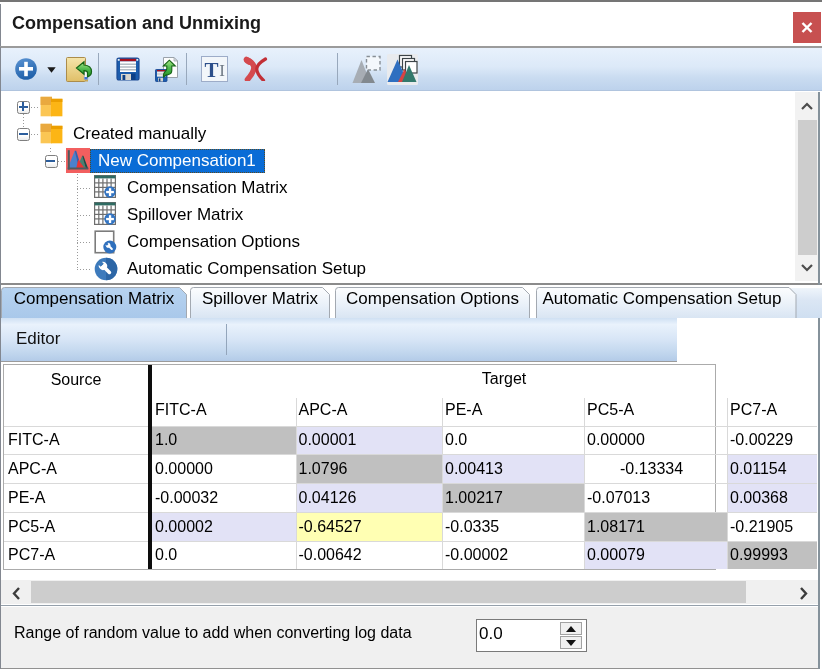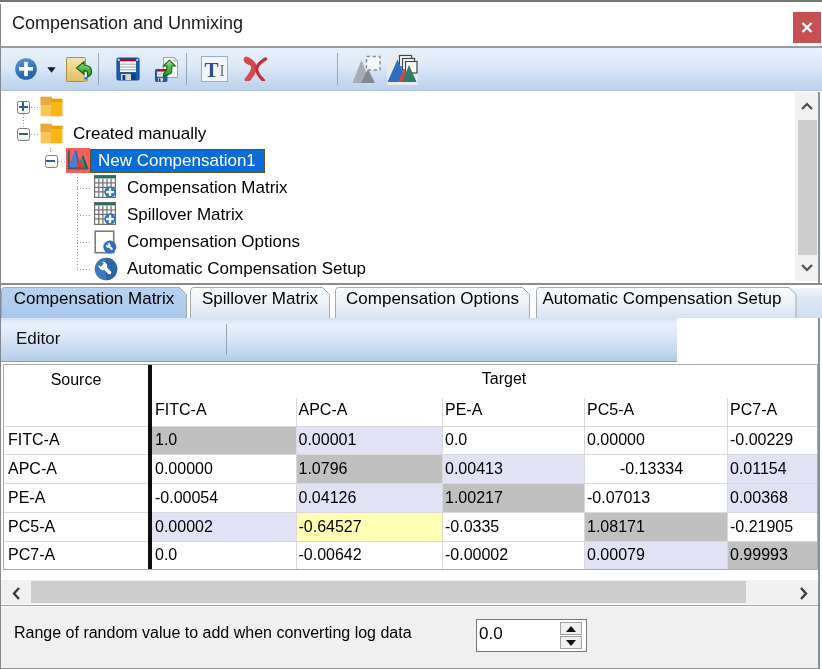--- a/index.html
+++ b/index.html
@@ -1,41 +1,41 @@
 <!DOCTYPE html>
 <html><head>
 <meta charset="utf-8">
 <style>
   html,body{margin:0;padding:0;}
   body{font-family:"Liberation Sans", sans-serif;}
   #win{position:relative;width:822px;height:669px;background:#fff;overflow:hidden;
        border-top:2px solid #757575;box-sizing:border-box;}
   .abs{position:absolute;}
-  #title{left:12px;top:11px;font-size:18px;color:#1a1a1a;}
+  #title{left:12px;top:11px;font-size:18px;color:#1a1a1a;font-weight:bold;}
   #closebtn{left:793px;top:10px;width:28px;height:31px;background:#c75050;}
   #titleline{left:0;top:44px;width:822px;height:2px;background:#9b9b9b;}
   #toolbar{left:1px;top:46px;width:821px;height:43px;
     background:linear-gradient(#e8f1fc 0%,#dce9f8 45%,#cadcf1 70%,#bdd2ec 100%);
     border-bottom:1px solid #b0c4de;box-sizing:border-box;}
   .tsep{position:absolute;top:5px;width:1px;height:32px;background:#98a8bc;}
   #tree{left:1px;top:90px;width:794px;height:191px;background:#fff;}
   #treeborder{left:0;top:281px;width:822px;height:2px;background:#8b8b8b;}
   .trow{position:absolute;font-size:17px;color:#000;height:24px;line-height:24px;white-space:pre;}
   #vsb{left:795px;top:90px;width:23px;height:189px;background:#f2f2f2;}
   #vsb .thumb{position:absolute;left:3px;top:28px;width:19px;height:135px;background:#cdcdcd;}
   .tabtext{position:absolute;top:287px;font-size:17px;color:#000;white-space:pre;}
   #editorbar{left:1px;top:316px;width:676px;height:44px;
     background:linear-gradient(#cfe0f3 0%,#e9f2fc 15%,#d7e5f6 50%,#c2d7ee 80%,#b3cbe8 100%);
     border-bottom:1px solid #9b9b9b;box-sizing:border-box;}
   #editorlbl{left:15px;top:11px;font-size:17px;color:#111;}
   #combo{left:69px;top:7px;width:146px;height:30px;background:linear-gradient(#f5f5f5,#e4e4e4);
          border:1px solid #8f99a5;box-sizing:border-box;font-size:17px;color:#111;}
   #combo span{position:absolute;left:1px;top:4px;}
   #edsep{left:225px;top:6px;width:1px;height:31px;background:#93a5bb;}
-  #tablewrap{left:3px;top:362px;width:815px;height:206px;border:1px solid #ababab;background:#fff;box-sizing:border-box;}
+  #tablewrap{left:3px;top:362px;width:713px;height:206px;border:1px solid #ababab;background:#fff;box-sizing:border-box;}
   .cell{position:absolute;font-size:16px;color:#000;white-space:pre;}
   #hsb{left:1px;top:578px;width:817px;height:24px;background:#f0f0f0;}
   #hsb .thumb{position:absolute;left:30px;top:1px;width:715px;height:22px;background:#cdcdcd;}
   #hsbline{left:0;top:602.8px;width:820px;height:1.6px;background:#95a0ab;}
   #bottom{left:1px;top:605px;width:817px;height:61px;background:#f0f0f0;}
   #bottomlbl{left:13px;top:17px;font-size:16px;color:#000;}
   #spin{left:475px;top:12px;width:109px;height:31px;background:#fff;border:1px solid #7a7a7a;}
   #winbottom{left:0;top:666px;width:820px;height:3px;background:#919191;}
   .sideL{left:0;top:45px;width:1px;height:624px;background:#828790;}
   .sideR{left:818px;top:90px;width:2px;height:193px;background:#85929b;}
@@ -340,21 +340,21 @@
 <div class="cell" style="left:441px;top:66.0px">0.0</div>
 <div class="cell" style="left:583px;top:66.0px">0.00000</div>
 <div class="cell" style="left:726px;top:66.0px">-0.00229</div>
 <div class="cell" style="left:4px;top:94.5px">APC-A</div>
 <div class="cell" style="left:151px;top:94.5px">0.00000</div>
 <div class="cell" style="left:294.5px;top:94.5px">1.0796</div>
 <div class="cell" style="left:441px;top:94.5px">0.00413</div>
 <div class="cell" style="left:616px;top:94.5px">-0.13334</div>
 <div class="cell" style="left:726px;top:94.5px">0.01154</div>
 <div class="cell" style="left:4px;top:123.5px">PE-A</div>
-<div class="cell" style="left:151px;top:123.5px">-0.00054</div>
+<div class="cell" style="left:151px;top:123.5px">-0.00032</div>
 <div class="cell" style="left:294.5px;top:123.5px">0.04126</div>
 <div class="cell" style="left:441px;top:123.5px">1.00217</div>
 <div class="cell" style="left:583px;top:123.5px">-0.07013</div>
 <div class="cell" style="left:726px;top:123.5px">0.00368</div>
 <div class="cell" style="left:4px;top:152.5px">PC5-A</div>
 <div class="cell" style="left:151px;top:152.5px">0.00002</div>
 <div class="cell" style="left:294.5px;top:152.5px">-0.64527</div>
 <div class="cell" style="left:441px;top:152.5px">-0.0335</div>
 <div class="cell" style="left:583px;top:152.5px">1.08171</div>
 <div class="cell" style="left:726px;top:152.5px">-0.21905</div>

